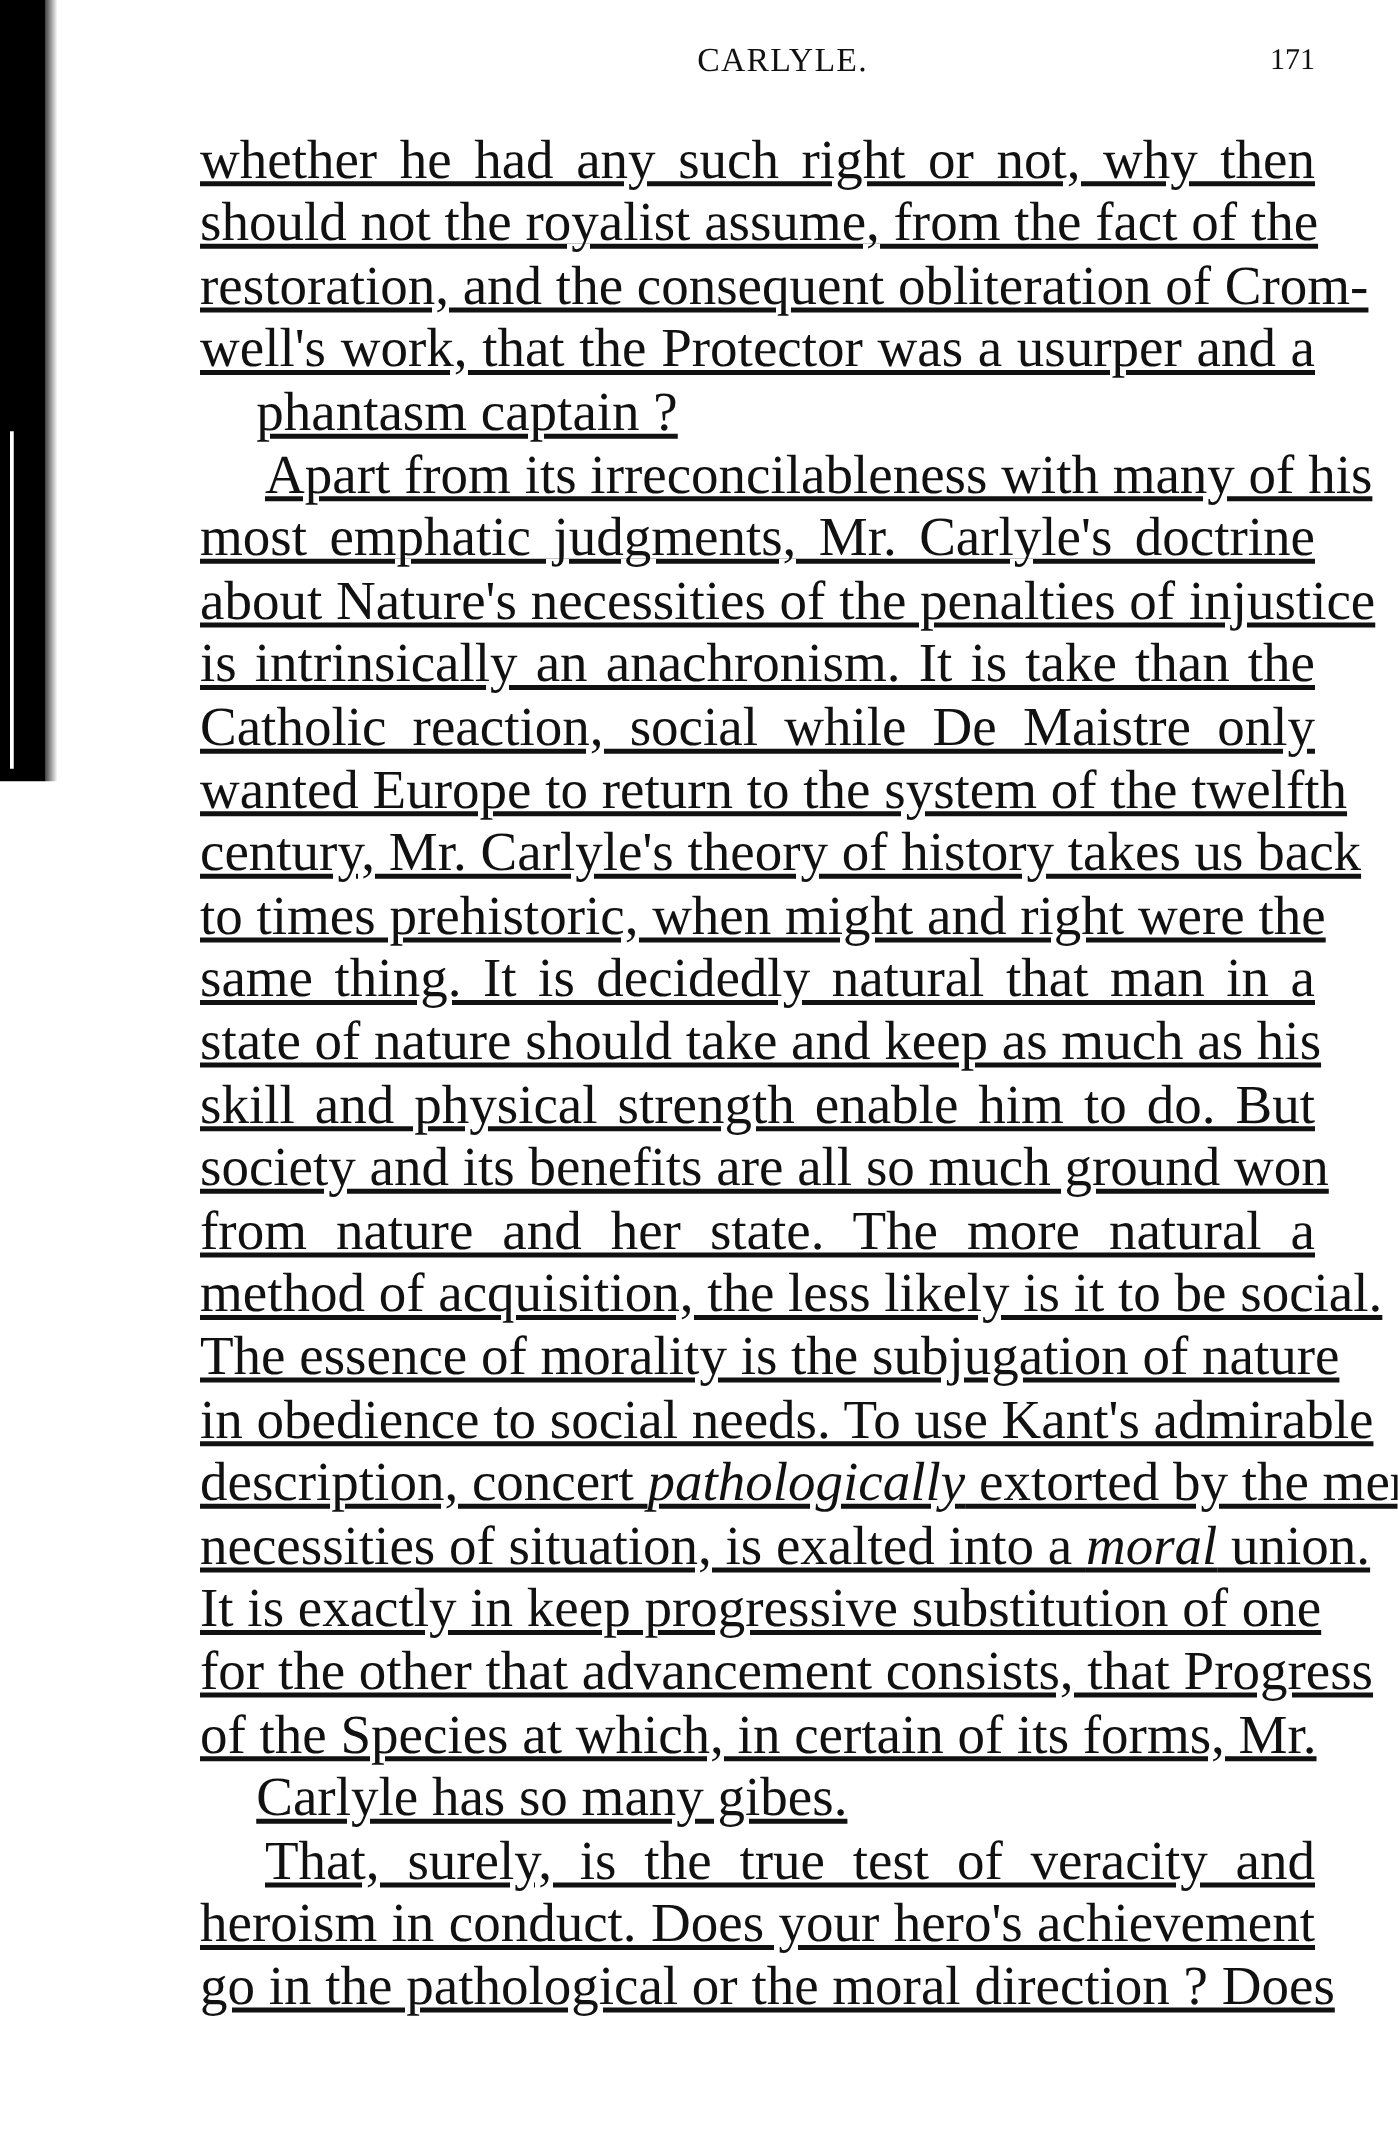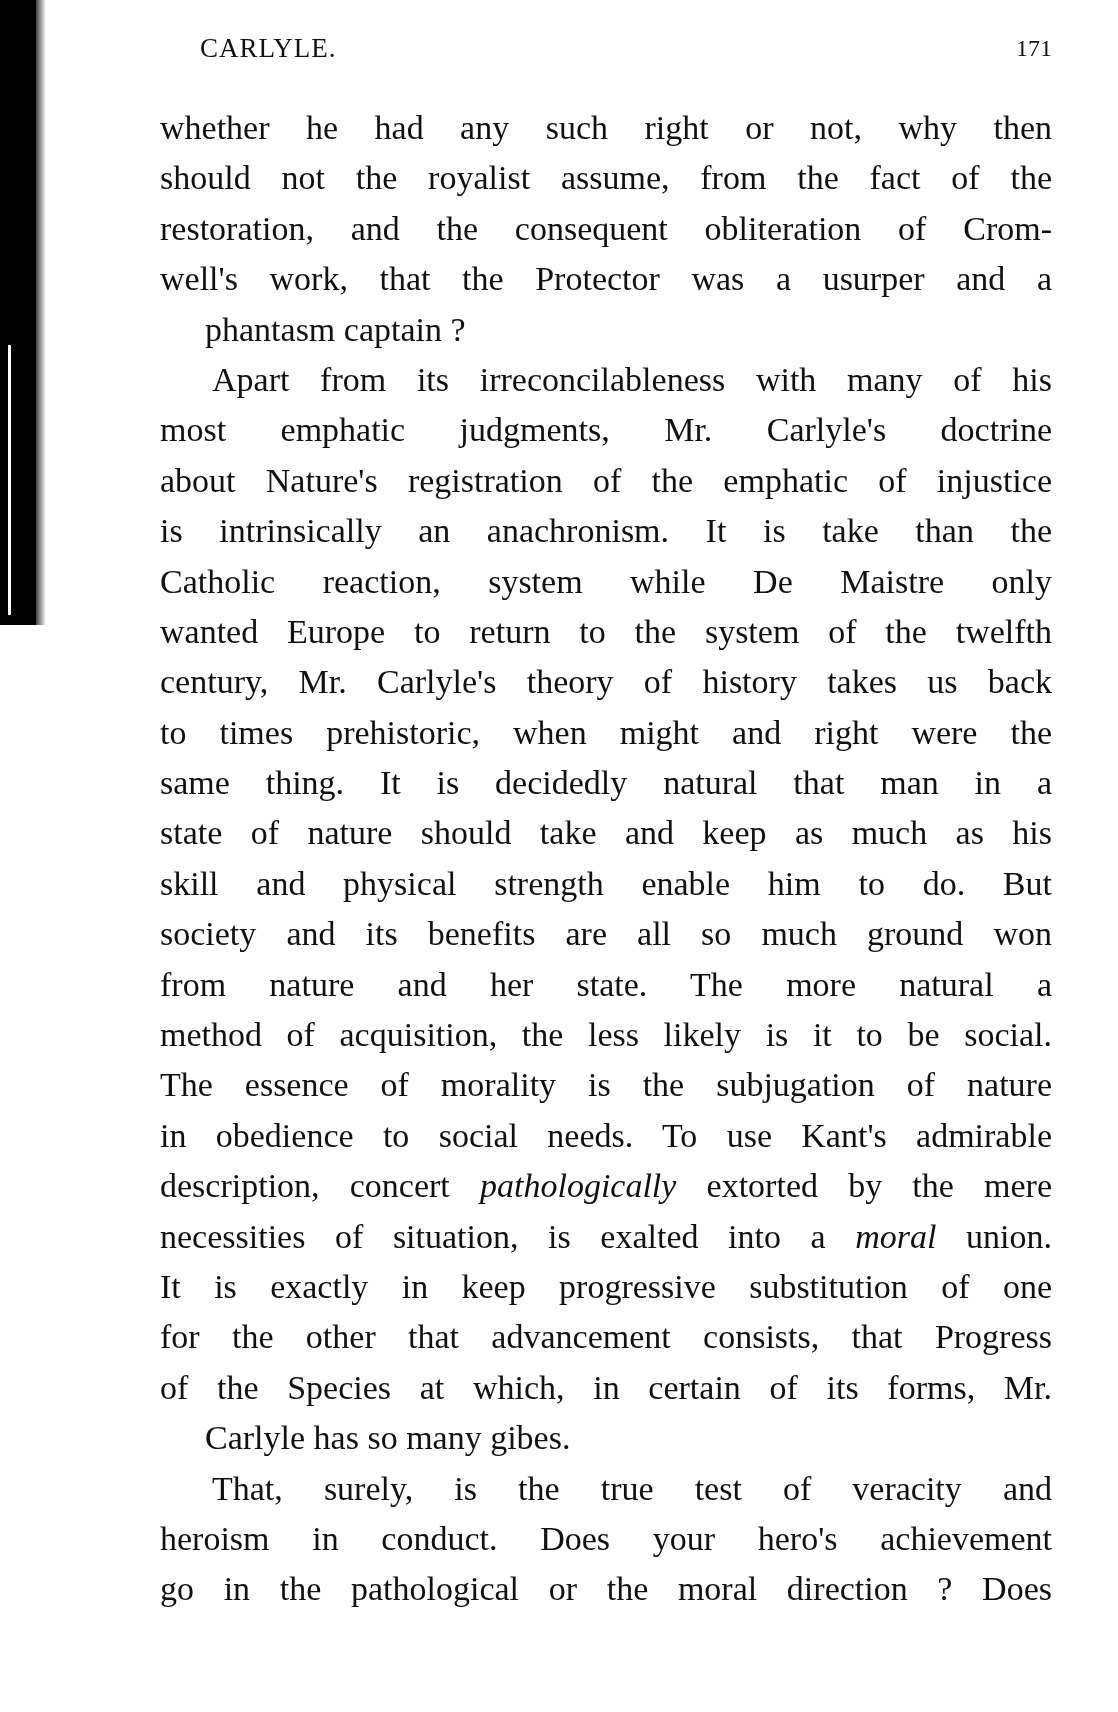--- a/index.html
+++ b/index.html
@@ -46,44 +46,46 @@
       left: 160px;
       width: 892px;
       height: 44px;
       font-size: 30px;
       line-height: 44px;
     }
     .running-title {
       position: absolute;
       left: 0;
       right: 0;
+      text-align: center;
       letter-spacing: 1px;
       font-size: 27px;
       padding-left: 40px;
     }
     .page-number {
       position: absolute;
       right: 0;
       top: 0;
       font-size: 24px;
     }
     .text-block {
       position: absolute;
       top: 103px;
       left: 160px;
       width: 892px;
     }
     .line {
       display: block;
       height: 50.4px;
       line-height: 50.4px;
-      font-size: 34px;
+      font-size: 44px;
       white-space: nowrap;
       text-align: justify;
       text-align-last: justify;
+      text-decoration: underline;
     }
     .line.last {
       text-align-last: left;
       margin-left: 45px;
     }
     .line.indent {
       padding-left: 52px;
     }
     em {
       font-style: italic;
@@ -107,23 +109,23 @@
     <span class="line">whether he had any such right or not, why then</span>
     <span class="line">should not the royalist assume, from the fact of the</span>
     <span class="line">restoration, and the consequent obliteration of Crom-</span>
     <span class="line">well's work, that the Protector was a usurper and a</span>
     <span class="line last">phantasm captain ?</span>
   </div>
 
   <div>
     <span class="line indent">Apart from its irreconcilableness with many of his</span>
     <span class="line">most emphatic judgments, Mr. Carlyle's doctrine</span>
-    <span class="line">about Nature's registration of the emphatic of injustice</span>
+    <span class="line">about Nature's necessities of the penalties of injustice</span>
     <span class="line">is intrinsically an anachronism. It is take than the</span>
-    <span class="line">Catholic reaction, system while De Maistre only</span>
+    <span class="line">Catholic reaction, social while De Maistre only</span>
     <span class="line">wanted Europe to return to the system of the twelfth</span>
     <span class="line">century, Mr. Carlyle's theory of history takes us back</span>
     <span class="line">to times prehistoric, when might and right were the</span>
     <span class="line">same thing. It is decidedly natural that man in a</span>
     <span class="line">state of nature should take and keep as much as his</span>
     <span class="line">skill and physical strength enable him to do. But</span>
     <span class="line">society and its benefits are all so much ground won</span>
     <span class="line">from nature and her state. The more natural a</span>
     <span class="line">method of acquisition, the less likely is it to be social.</span>
     <span class="line">The essence of morality is the subjugation of nature</span>

